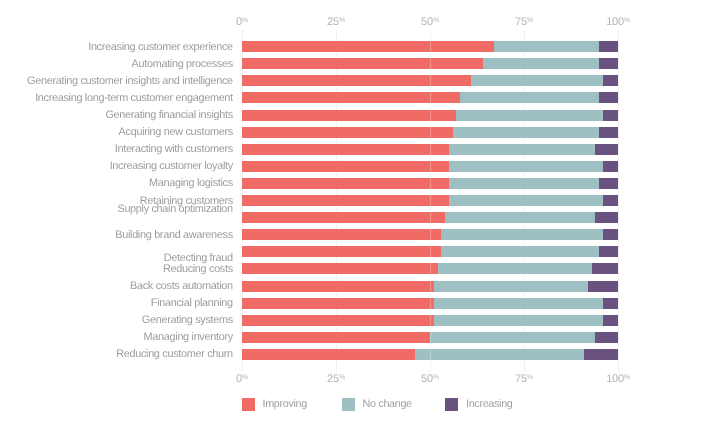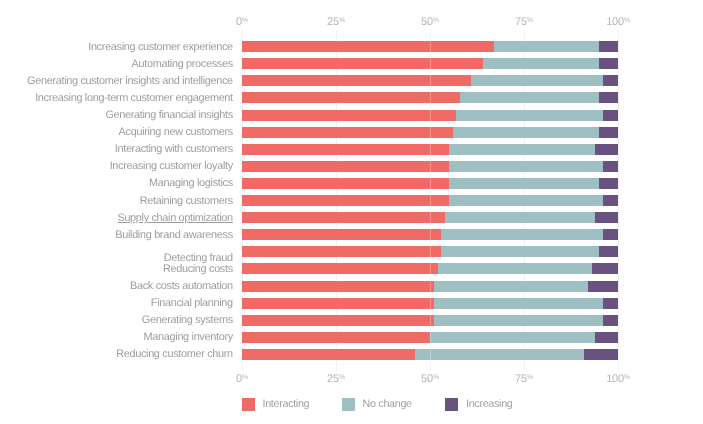--- a/index.html
+++ b/index.html
@@ -76,21 +76,21 @@
       <div class="cat-label" style="right: 470.2px; top: 46.6px; color: rgb(157, 157, 157);">Increasing customer experience</div>
       <div class="cat-label" style="right: 470.2px; top: 63.705px; color: rgb(157, 157, 157);">Automating processes</div>
       <div class="cat-label" style="right: 470.2px; top: 80.81px; color: rgb(157, 157, 157);">Generating customer insights and intelligence</div>
       <div class="cat-label" style="right: 470.2px; top: 97.915px; color: rgb(157, 157, 157);">Increasing long-term customer engagement</div>
       <div class="cat-label" style="right: 470.2px; top: 115.02px; color: rgb(157, 157, 157);">Generating financial insights</div>
       <div class="cat-label" style="right: 470.2px; top: 132.125px; color: rgb(157, 157, 157);">Acquiring new customers</div>
       <div class="cat-label" style="right: 470.2px; top: 149.23px; color: rgb(157, 157, 157);">Interacting with customers</div>
       <div class="cat-label" style="right: 470.2px; top: 166.335px; color: rgb(157, 157, 157);">Increasing customer loyalty</div>
       <div class="cat-label" style="right: 470.2px; top: 183.44px; color: rgb(157, 157, 157);">Managing logistics</div>
       <div class="cat-label" style="right: 470.2px; top: 200.545px; color: rgb(157, 157, 157);">Retaining customers</div>
-      <div class="cat-label" style="right: 470.2px; top: 218px; color: rgb(157, 157, 157); text-decoration: underline;">Supply chain optimization</div>
+      <div class="cat-label" style="right: 470.2px; top: 209px; color: rgb(157, 157, 157);">Supply chain optimization</div>
       <div class="cat-label" style="right: 470.2px; top: 234.755px; color: rgb(157, 157, 157);">Building brand awareness</div>
       <div class="cat-label" style="right: 470.2px; top: 258px; color: rgb(157, 157, 157);">Detecting fraud</div>
       <div class="cat-label" style="right: 470.2px; top: 268.965px; color: rgb(157, 157, 157);">Reducing costs</div>
       <div class="cat-label" style="right: 470.2px; top: 286.07px; color: rgb(157, 157, 157);">Back costs automation</div>
       <div class="cat-label" style="right: 470.2px; top: 303.175px; color: rgb(157, 157, 157);">Financial planning</div>
       <div class="cat-label" style="right: 470.2px; top: 320.28px; color: rgb(157, 157, 157);">Generating systems</div>
       <div class="cat-label" style="right: 470.2px; top: 337.385px; color: rgb(157, 157, 157);">Managing inventory</div>
       <div class="cat-label" style="right: 470.2px; top: 354.49px; color: rgb(157, 157, 157);">Reducing customer churn</div>
     </div>
   <div id="bars">
@@ -187,21 +187,21 @@
       <div class="bar-group" style="left: 242px; top: 348.99px; height: 11px; width: 376px;">
         <div class="seg" style="left: 0px; width: 172.96px; background: rgb(240, 106, 102);"></div>
         <div class="seg" style="left: 172.96px; width: 169.2px; background: rgb(159, 192, 195);"></div>
         <div class="seg" style="left: 342.16px; width: 33.84px; background: rgb(106, 82, 128);"></div>
       </div>
     </div>
   <div id="ref-line" class="ref-line" style="left: 430px; top: 30px; height: 341px; background: rgb(255, 255, 255); opacity: 0.28;"></div>
   <div id="legend" class="legend" style="left: 0px; top: 397.5px; width: 703px; height: 16px;">
       <div class="legend-item" style="left: 0px;">
     <div class="legend-swatch" style="left: 242px; background: rgb(240, 106, 102);"></div>
-    <div class="legend-text" style="left: 262.5px; color: rgb(162, 162, 162);">Interacting</div>
+    <div class="legend-text" style="left: 262.5px; color: rgb(162, 162, 162);">Improving</div>
   </div>
       <div class="legend-item" style="left: 0px;">
     <div class="legend-swatch" style="left: 342px; background: rgb(159, 192, 195);"></div>
     <div class="legend-text" style="left: 362.5px; color: rgb(162, 162, 162);">No change</div>
   </div>
       <div class="legend-item" style="left: 0px;">
     <div class="legend-swatch" style="left: 445px; background: rgb(106, 82, 128);"></div>
     <div class="legend-text" style="left: 466px; color: rgb(162, 162, 162);">Increasing</div>
   </div>
     </div>

